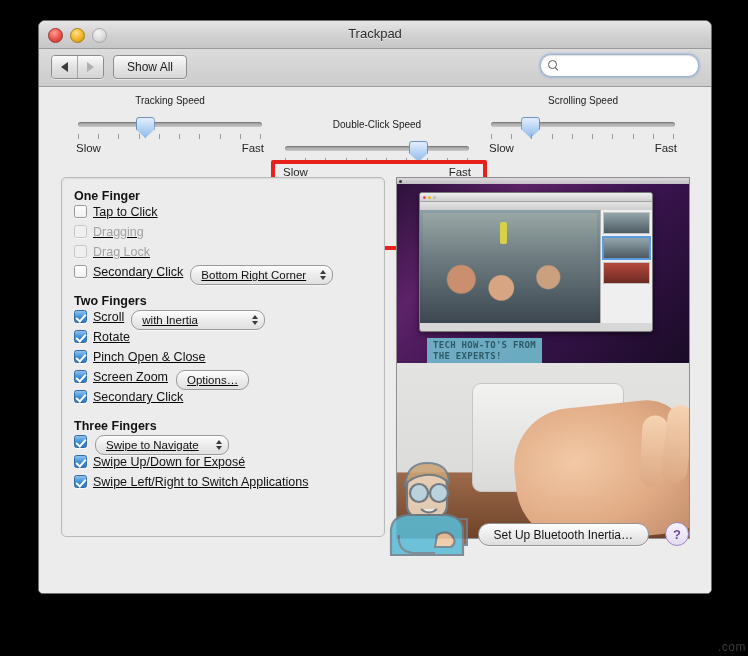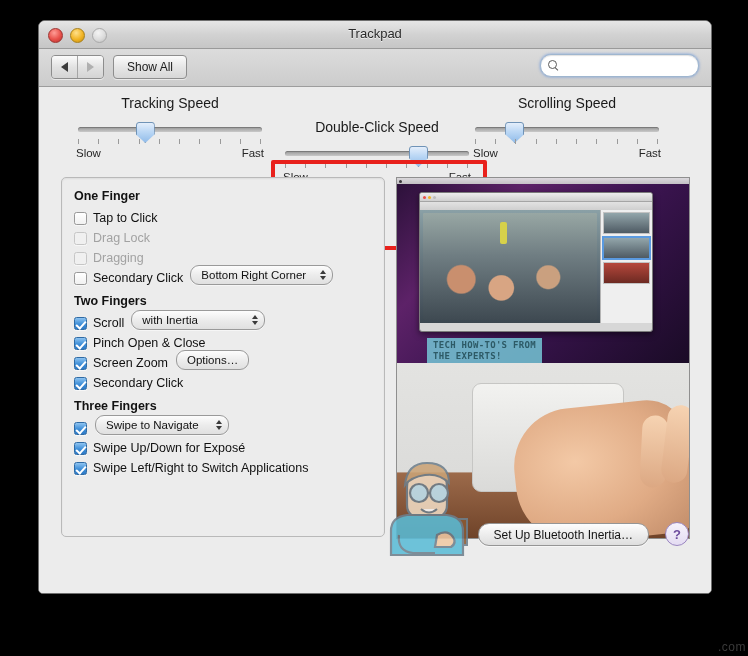--- a/index.html
+++ b/index.html
@@ -103,22 +103,22 @@
   }
 
   
   .prefbody{position:relative;height:507px;background:#ececec;}
 
   
   .sliders{position:relative;height:90px;}
   .sliderbox{position:absolute;top:8px;width:200px;}
   .sliderbox.s1{left:31px;}
   .sliderbox.s2{left:238px;margin-top:24px;}
-  .sliderbox.s3{left:428px;}
-  .sl-title{text-align:center;font-size:14px;color:#1a1a1a;margin-bottom:11px;}
+  .sliderbox.s3{left:444px;}
+  .sl-title{text-align:center;font-size:10px;color:#1a1a1a;margin-bottom:11px;}
   .track-wrap{position:relative;height:14px;margin:0 8px;}
   .track{
     position:absolute;left:0;right:0;top:5px;height:5px;border-radius:3px;
     background:linear-gradient(to bottom,#9b9b9b 0%,#b4b4b4 60%,#c9c9c9 100%);
     box-shadow:inset 0 1px 1px rgba(0,0,0,.25);
   }
   .thumb{
     position:absolute;top:0;width:17px;height:19px;margin-left:-8.5px;
     background:linear-gradient(to bottom,#e4eefb 0%,#bcd8f5 45%,#93bdea 100%);
     border:1px solid #6f93b7;
@@ -138,21 +138,21 @@
   
   .content{position:relative;margin:0 22px;height:378px;}
   .optpanel{
     position:absolute;left:0;top:0;width:324px;height:360px;
     background:#ececec;border:1px solid #b9b9b9;border-radius:5px;
     box-shadow:inset 0 1px 2px rgba(0,0,0,.07);
     padding:11px 0 0 12px;box-sizing:border-box;
   }
   .grouphead{font-size:12.5px;font-weight:bold;color:#121212;margin:0 0 2px 0;}
   .grouphead.gap{margin-top:9px;}
-  .row{display:flex;align-items:flex-end;height:20px;}
+  .row{display:flex;align-items:flex-start;height:20px;text-decoration:underline;}
   .cbox{
     width:13px;height:13px;flex:none;margin-right:6px;
     border:1px solid #999;border-radius:2.5px;
     background:linear-gradient(to bottom,#ffffff 0%,#f1f1f1 100%);
     box-shadow:0 1px 0 rgba(255,255,255,.6);
     position:relative;box-sizing:border-box;
   }
   .cbox.on{
     background:linear-gradient(to bottom,#8ec3f0 0%,#3f8fd8 55%,#2d78c4 100%);
     border-color:#2f6ba5;
@@ -404,26 +404,26 @@
 
           <div class="grouphead">One Finger</div>
 
           <div class="row">
             <span class="cbox"></span>
             <span class="rowlabel">Tap to Click</span>
           </div>
 
           <div class="row">
             <span class="cbox off-dim"></span>
+            <span class="rowlabel dim">Dragging</span>
+          </div>
+
+          <div class="row">
+            <span class="cbox off-dim"></span>
             <span class="rowlabel dim">Drag Lock</span>
-          </div>
-
-          <div class="row">
-            <span class="cbox off-dim"></span>
-            <span class="rowlabel dim">Dragging</span>
           </div>
 
           <div class="row">
             <span class="cbox"></span>
             <span class="rowlabel">Secondary Click</span>
             <span class="popup">
               <span class="ptext">Bottom Right Corner</span>
               <span class="arrows">
                   <i class="up"></i>
                   <i class="dn"></i>
@@ -438,20 +438,24 @@
             <span class="rowlabel">Scroll</span>
             <span class="popup" style="min-width:118px">
               <span class="ptext">with Inertia</span>
               <span class="arrows">
                   <i class="up"></i>
                   <i class="dn"></i>
                 </span>
             </span>
           </div>
 
+          <div class="row">
+            <span class="cbox on"></span>
+            <span class="rowlabel">Rotate</span>
+          </div>
 
           <div class="row">
             <span class="cbox on"></span>
             <span class="rowlabel">Pinch Open &amp; Close</span>
           </div>
 
           <div class="row">
             <span class="cbox on"></span>
             <span class="rowlabel">Screen Zoom</span>
             <span class="pbtn">

